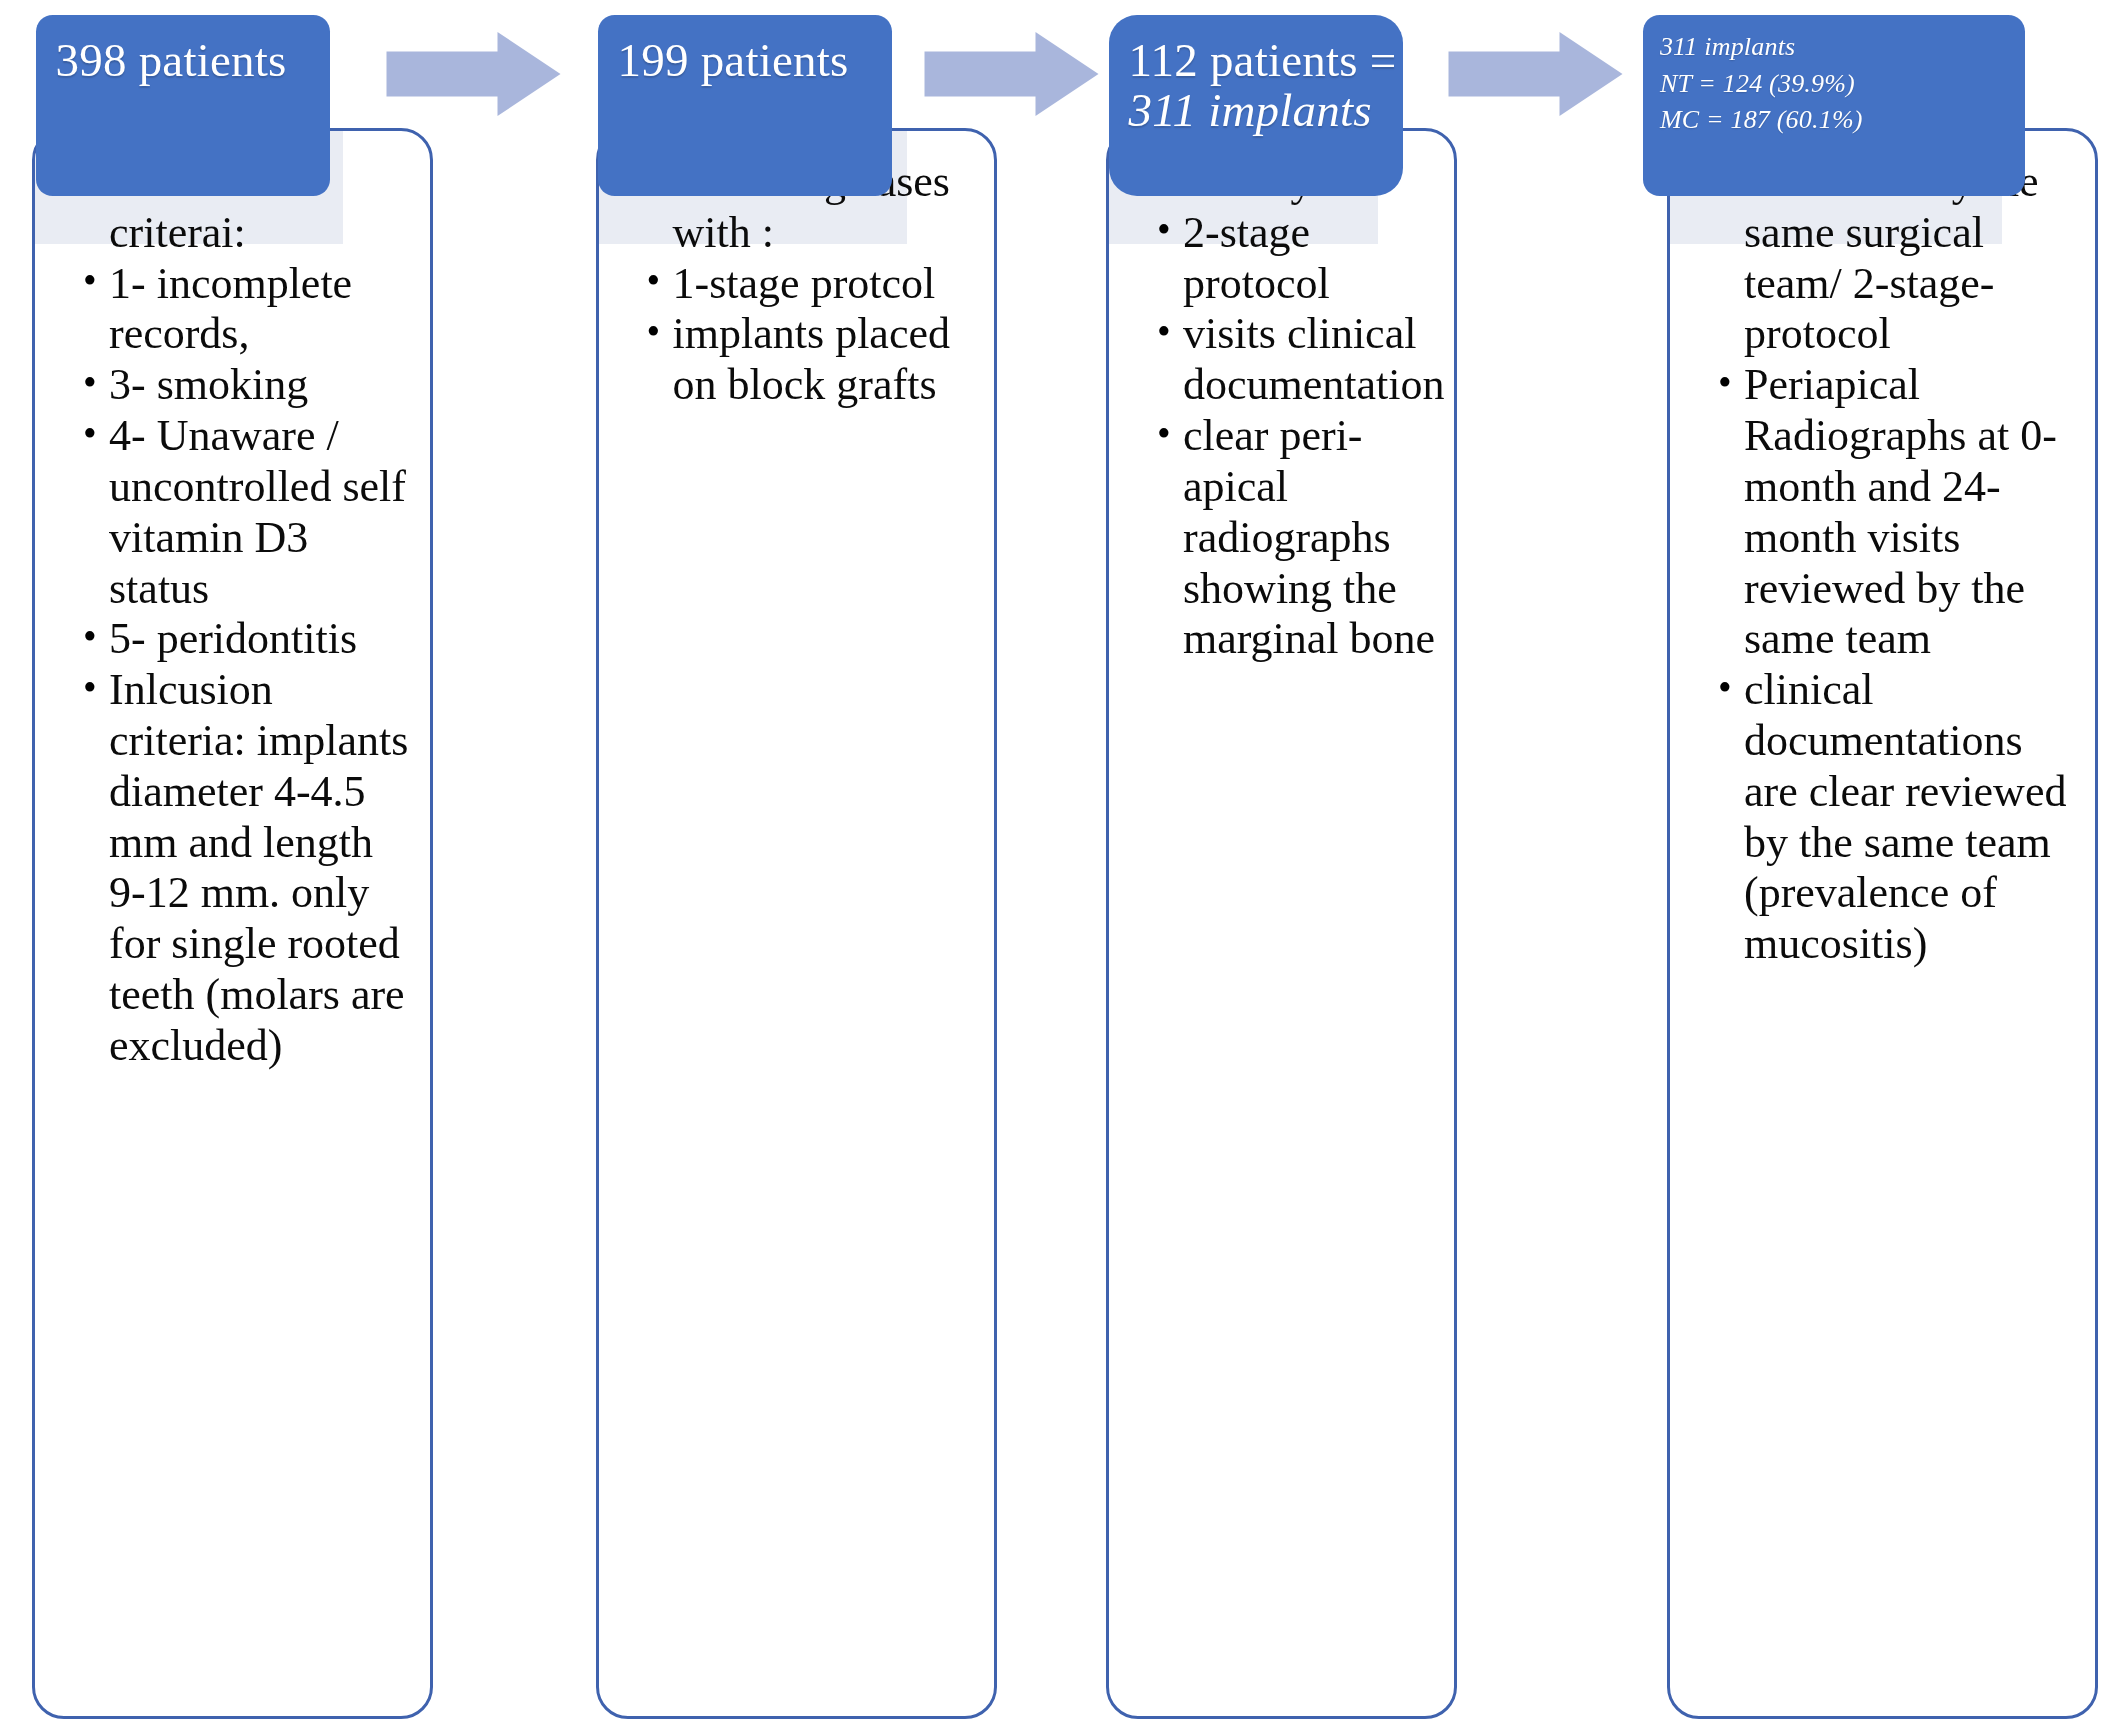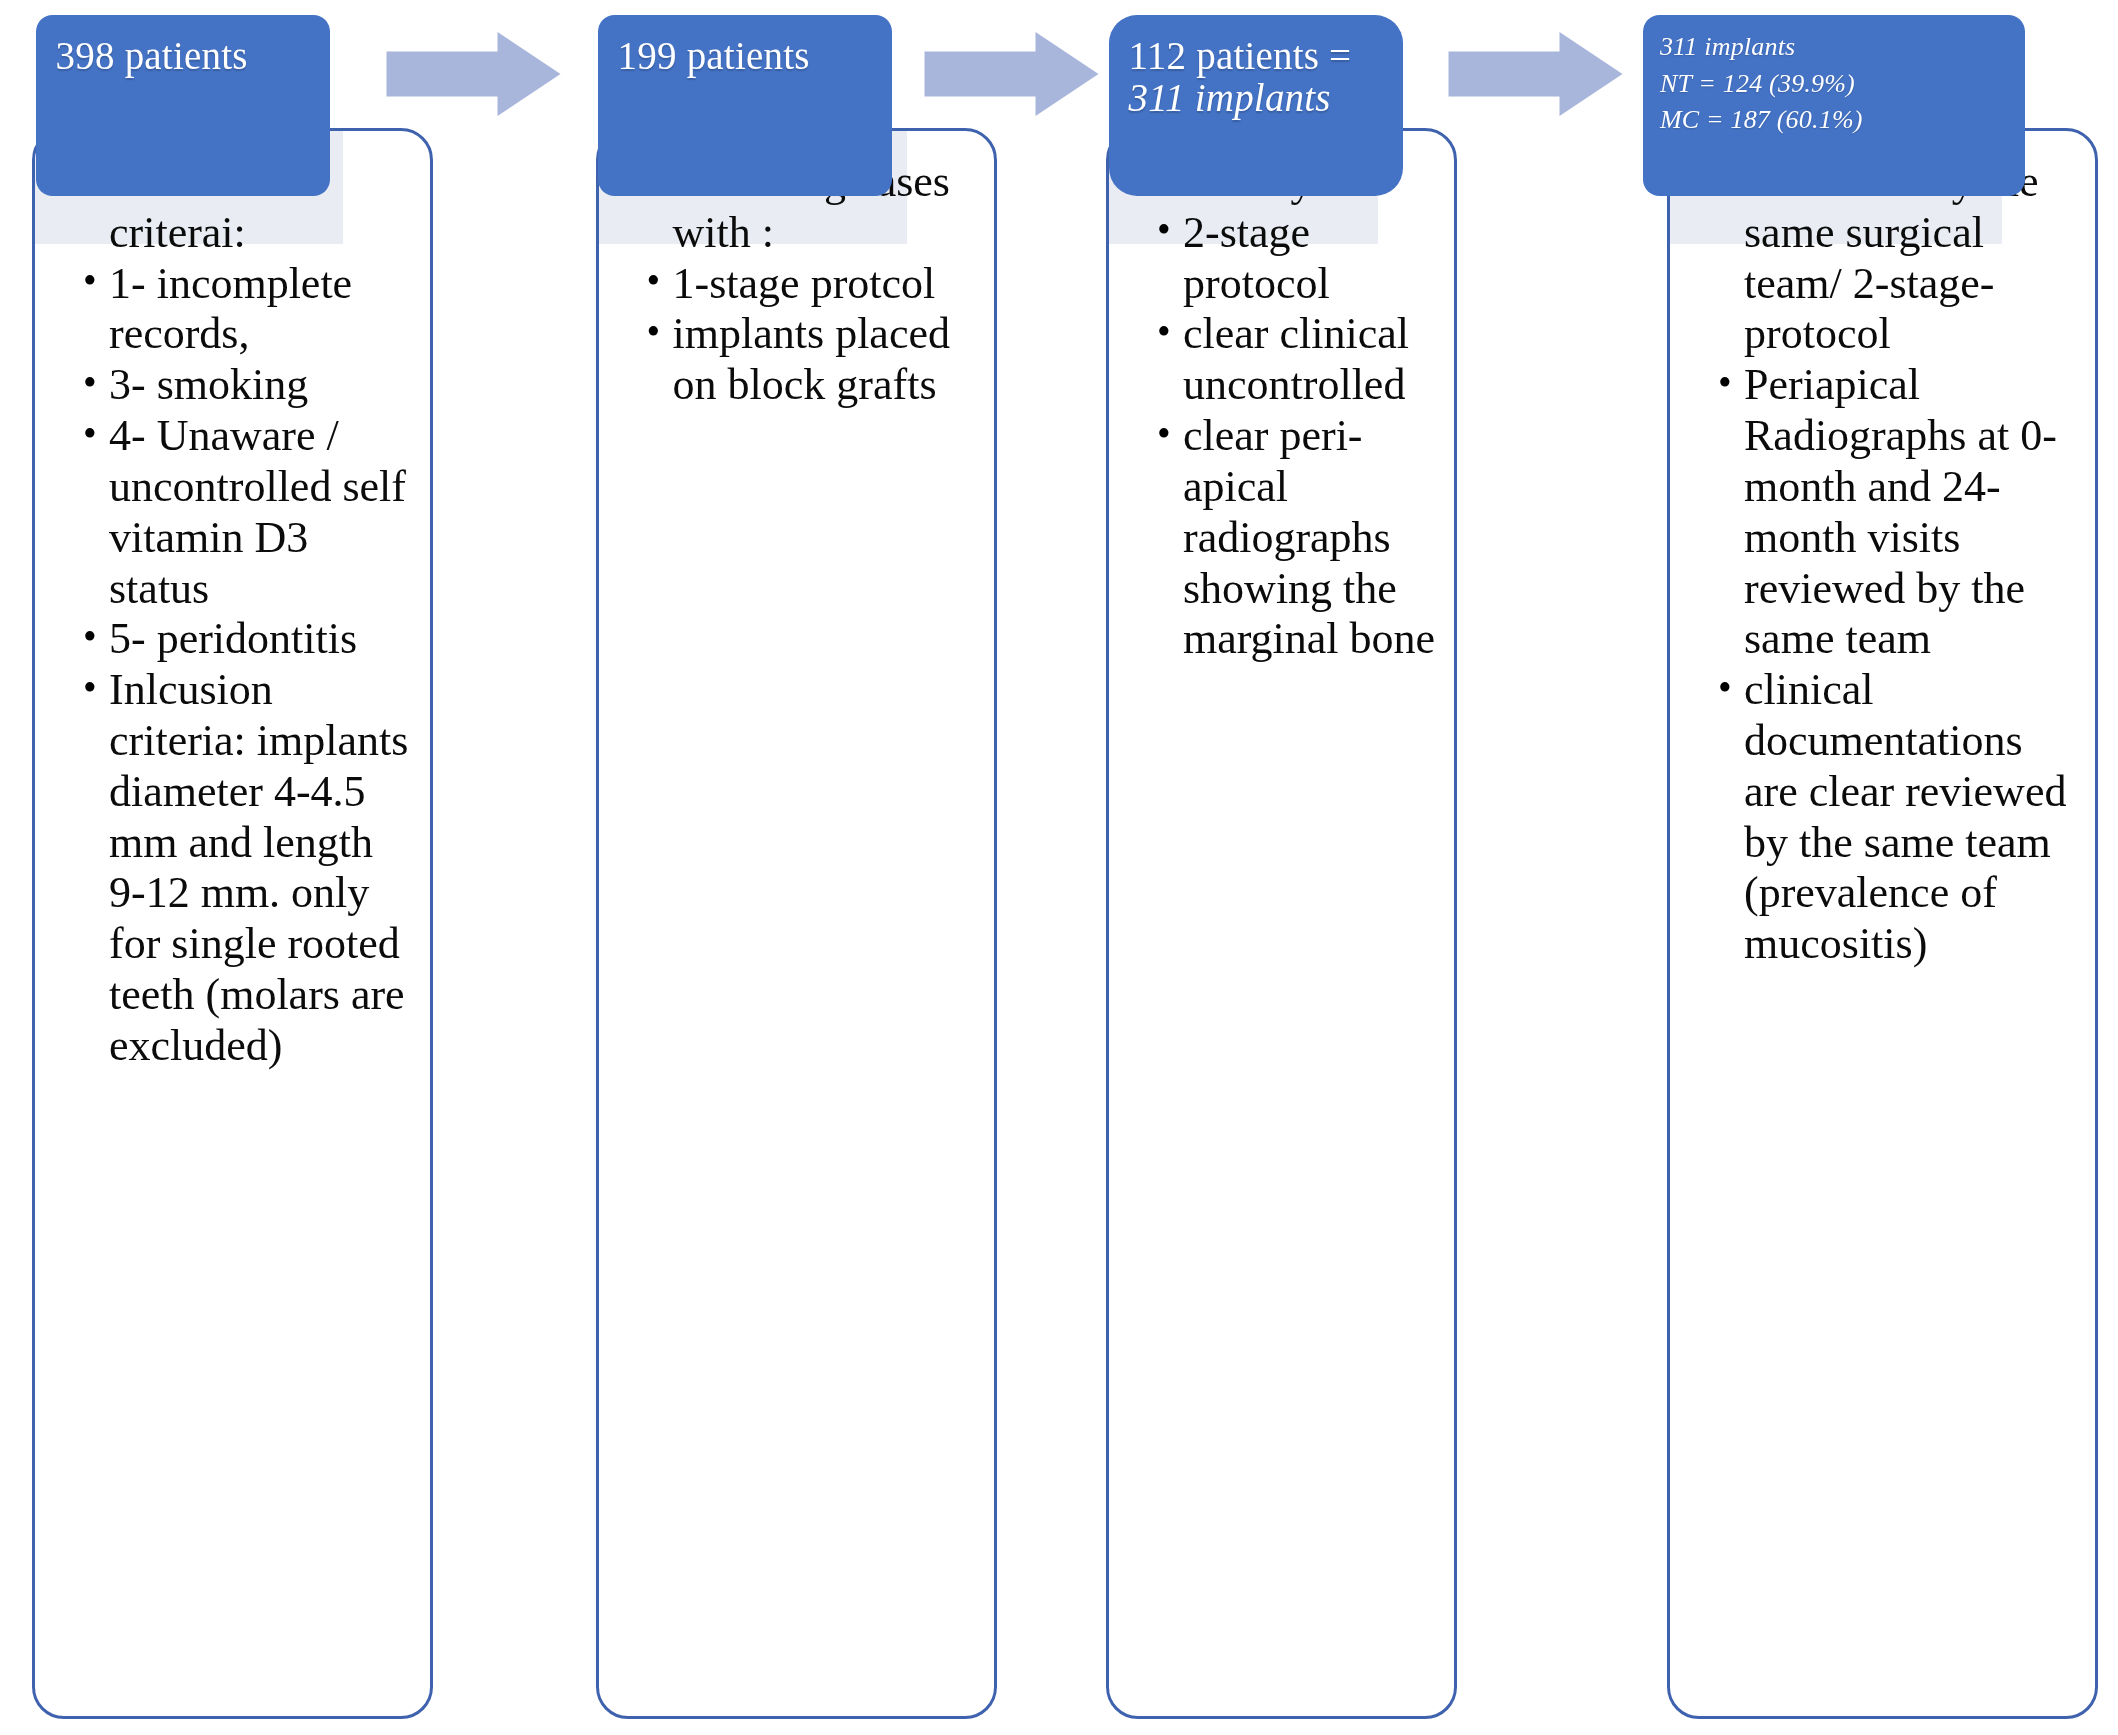--- a/index.html
+++ b/index.html
@@ -34,21 +34,21 @@
     background: #4472C4;
     border-radius: 16.6px;
     color: #ffffff;
     box-sizing: border-box;
     padding: 19.6px 0 0 19.6px;
     z-index: 3;
     box-shadow: 0 0 0 0 transparent;
   }
   .chip-line {
     display: block;
-    font-size: 39px;
+    font-size: 47px;
     line-height: 1.08;
     letter-spacing: 0.2px;
     white-space: nowrap;
     text-shadow: 0 1.5px 1.5px rgba(0,0,0,0.18);
   }
   .chip-line.ital {
     font-style: italic;
   }
 
   
@@ -166,21 +166,21 @@
 
   <div class="col" style="left:1094px; width:558px;">
     <div class="chip" style="left:15px; width:294px; height:181px;border-radius:28px;">
       <span class="chip-line">112 patients =</span>
       <span class="chip-line ital">311 implants</span>
     </div>
     <div class="card" style="left:12px; top:128px; width:351px; height:1591px;">
       <ul class="bullets">
         <li>healthy</li>
         <li>2-stage protocol</li>
-        <li>clear clinical uncontrolled</li>
+        <li>visits clinical documentation</li>
         <li>clear peri-apical radiographs showing the marginal bone</li>
       </ul>
     </div>
   </div>
 
   <div class="arrow" style="left:1448px; top:32px; width:175px; height:84px;">
     <svg width="175" height="84" viewBox="0 0 232 112">
       <polygon points="0,26 148,26 148,0 232,56 148,112 148,86 0,86" fill="#A9B6DC"></polygon>
     </svg>
   </div>

